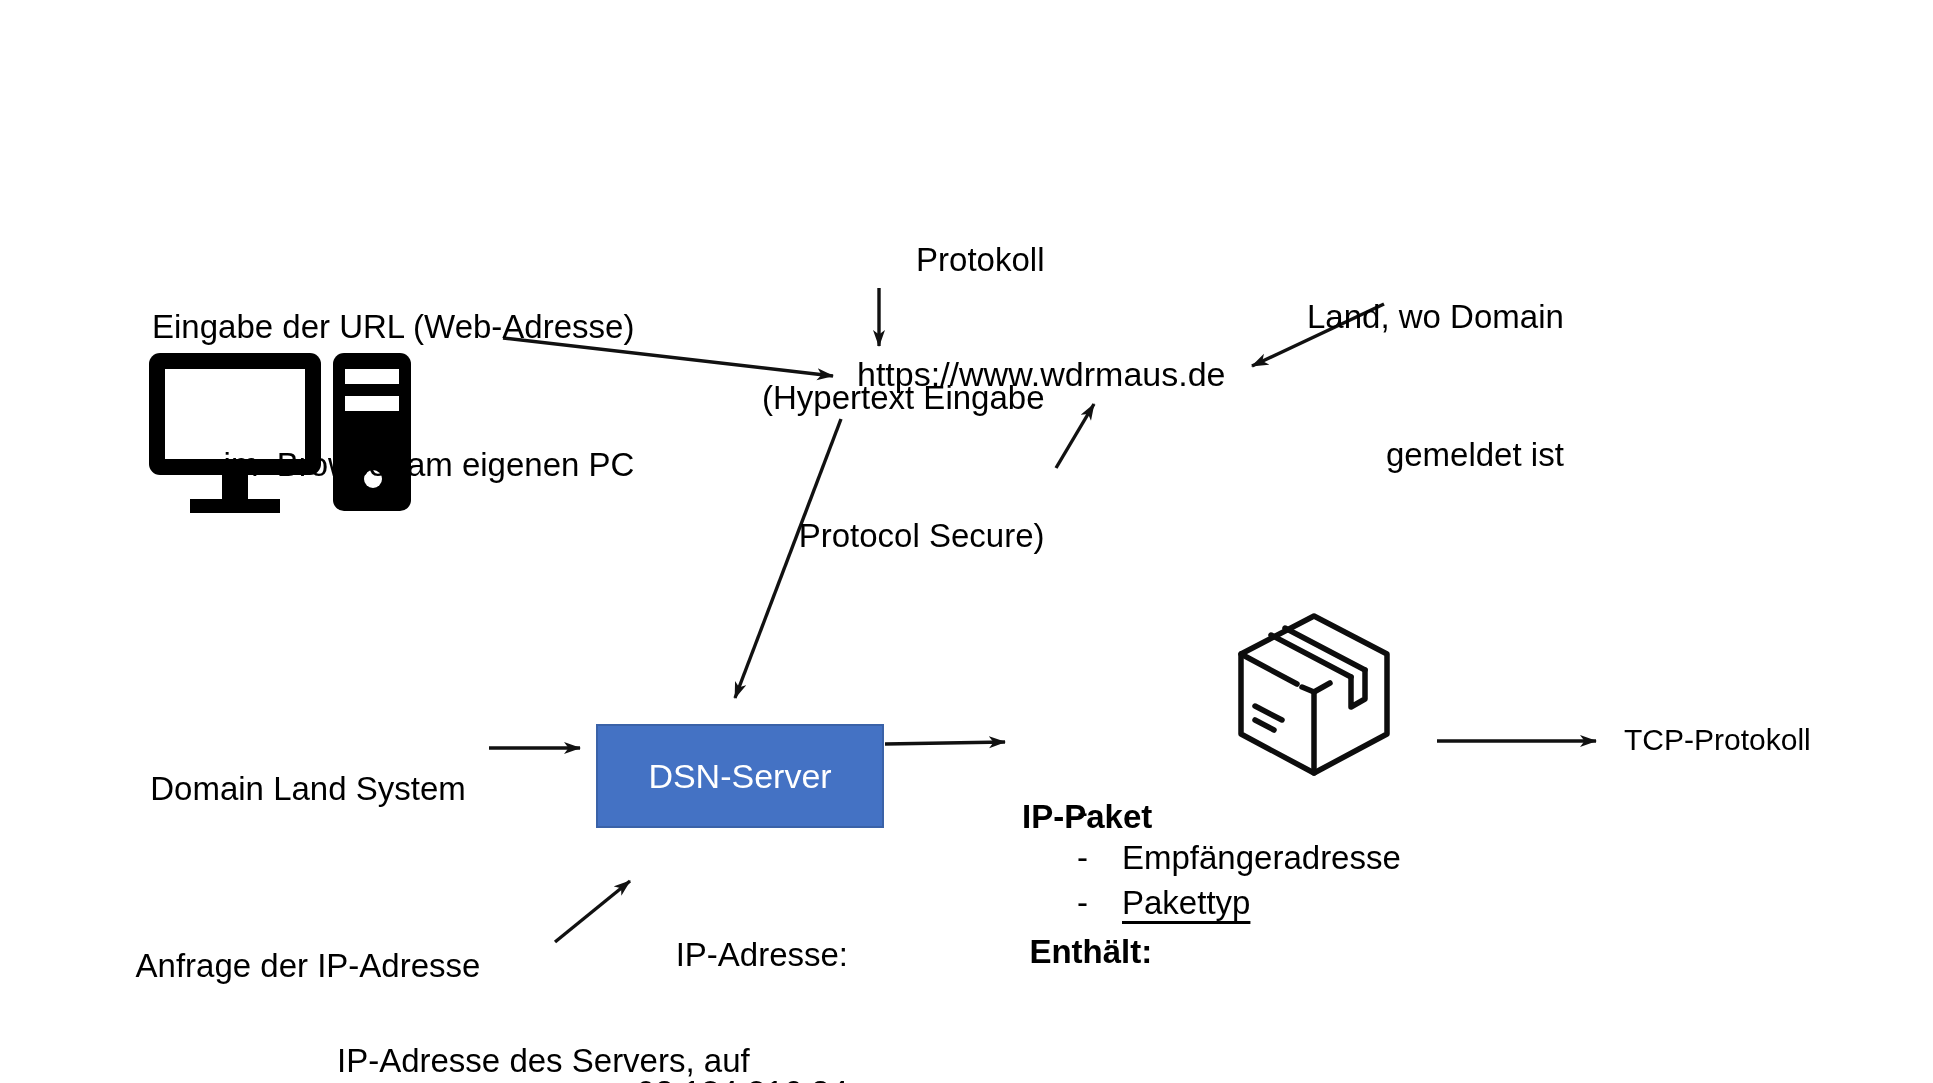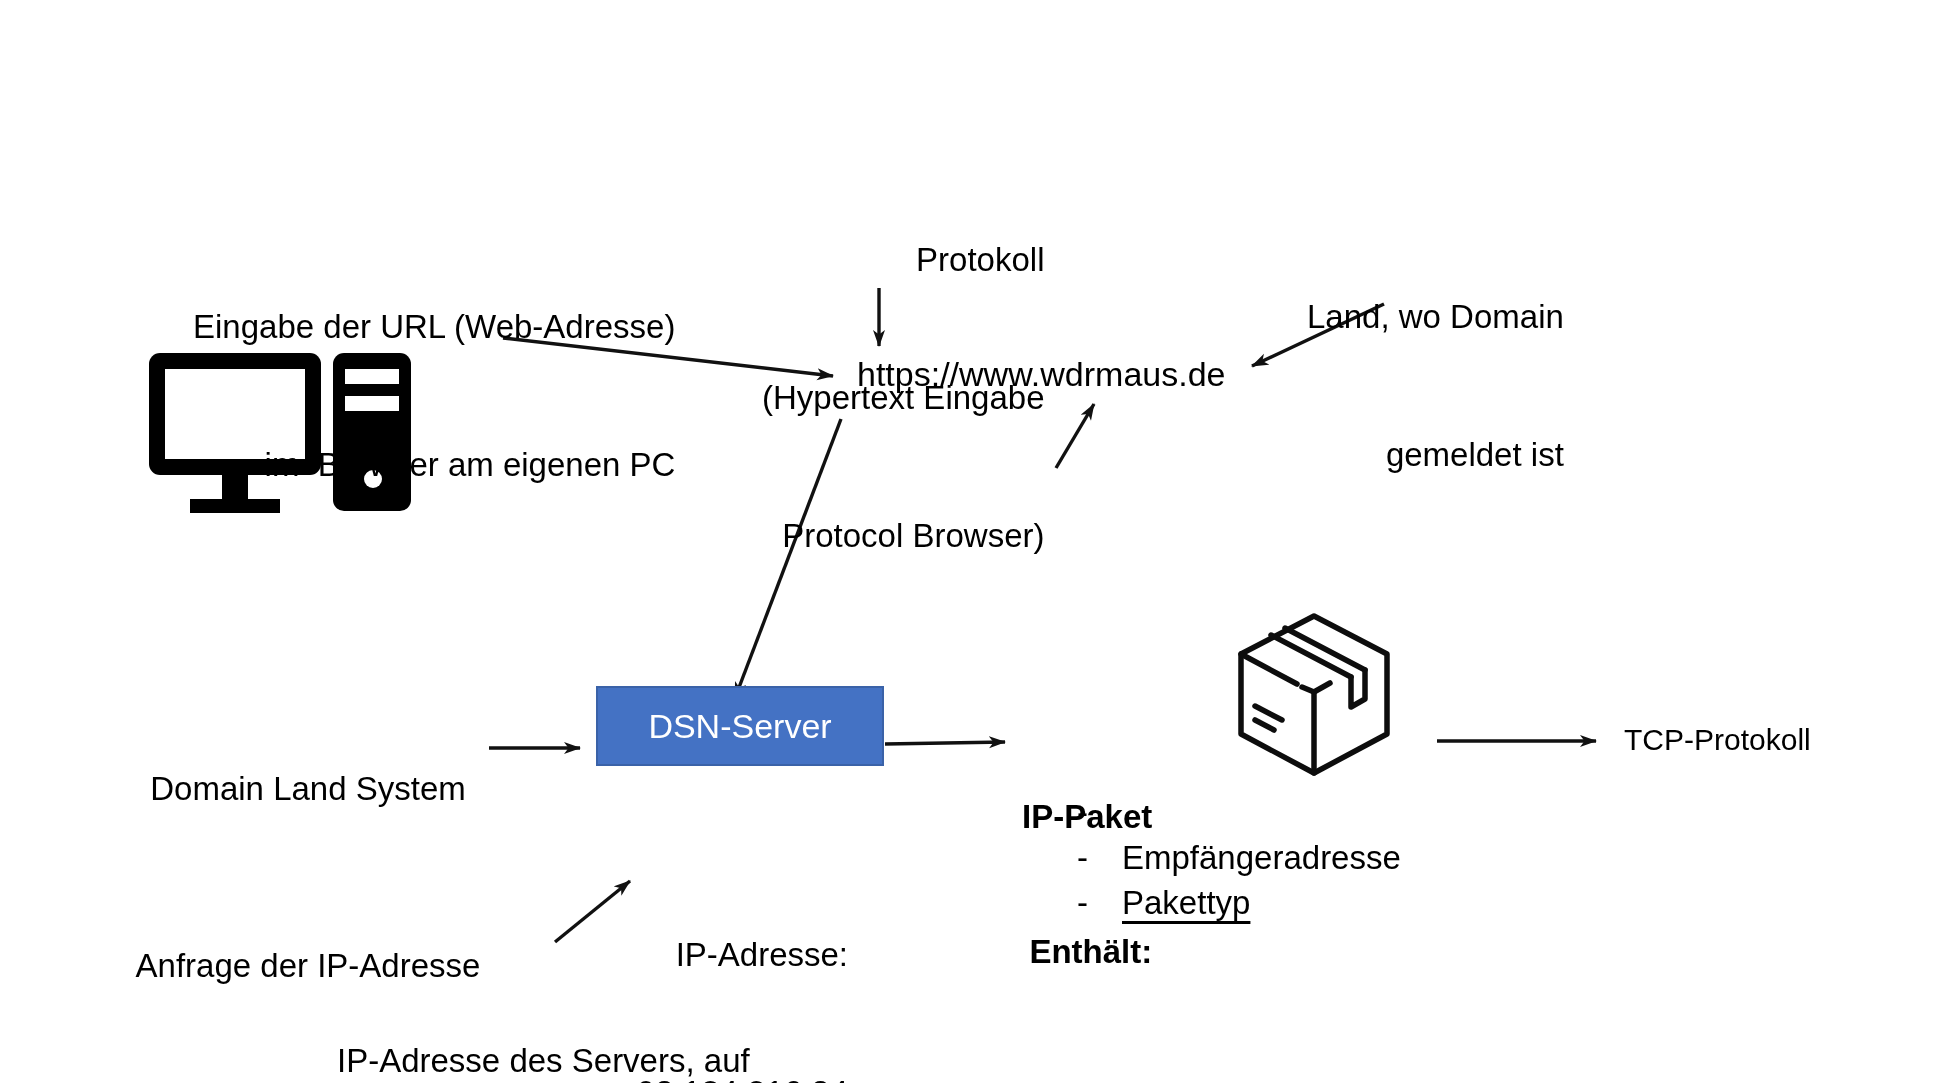--- a/index.html
+++ b/index.html
@@ -8,30 +8,30 @@
     width:1933px; height:1083px;
     background:#ffffff;
     font-family:"Liberation Sans", sans-serif;
     color:#000;
     overflow:hidden;
   }
   .layer { position:absolute; left:0; top:0; width:1933px; height:1083px; }
   .txt { position:absolute; font-size:33px; line-height:46px; white-space:pre; color:#000;text-align:right; }
   .line { display:block; }
 
-  .url-input-note   { left:152px; top:212px;margin-left:41px; }
+  .url-input-note   { left:152px; top:212px; }
   .protocol-note    { left:762px; top:145px; }
   .country-note     { left:1307px; top:202px; }
   .url-text         { left:857px; top:351px; font-size:34px; }
   .domainname-label { left:963px; top:474px; }
 
   .dns-info { left:130px; top:641px; width:356px; text-align:center; line-height:59px; }
 
   .dns-box {
-    position:absolute; left:596px; top:686px; width:288px; height:80px;
+    position:absolute; left:596px; top:724px; width:288px; height:104px;
     background:#4472C4; border:2px solid #3A62A8; box-sizing:border-box;
     display:flex; align-items:center; justify-content:center;
     color:#ffffff; font-size:34px; white-space:pre;
   }
 
   .ip-address-label { left:637px; top:840px; }
   .ip-server-note   { left:337px; top:946px; }
   .ip-packet-label  { left:1022px; top:704px; line-height:45px;font-weight:bold; }
 
   .packet-list { position:absolute; left:1077px; top:790px; font-size:33px; line-height:45px; }
@@ -101,21 +101,21 @@
   </svg>
 
   <div class="txt url-input-note">
     <span class="line">Eingabe der URL (Web-Adresse)</span>
     <span class="line">im  Browser am eigenen PC</span>
   </div>
 
   <div class="txt protocol-note">
     <span class="line">Protokoll</span>
     <span class="line">(Hypertext Eingabe</span>
-    <span class="line">Protocol Browser)</span>
+    <span class="line">Protocol Secure)</span>
   </div>
 
   <div class="txt url-text">https://www.wdrmaus.de</div>
 
   <div class="txt country-note">
     <span class="line">Land, wo Domain</span>
     <span class="line">gemeldet ist</span>
   </div>
 
 

